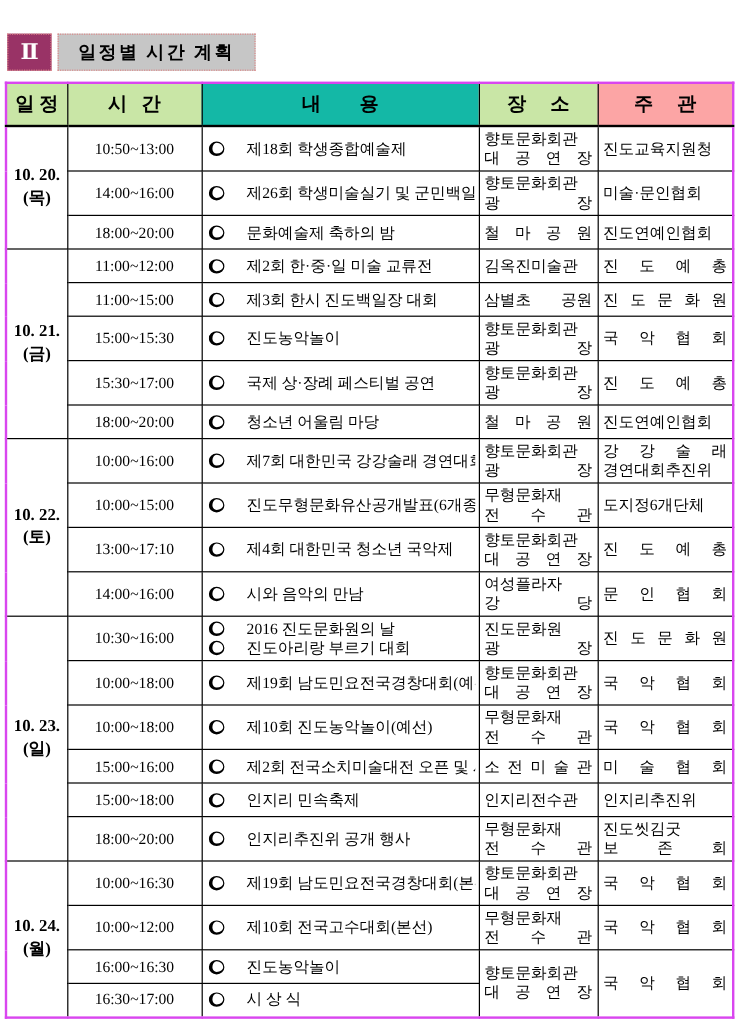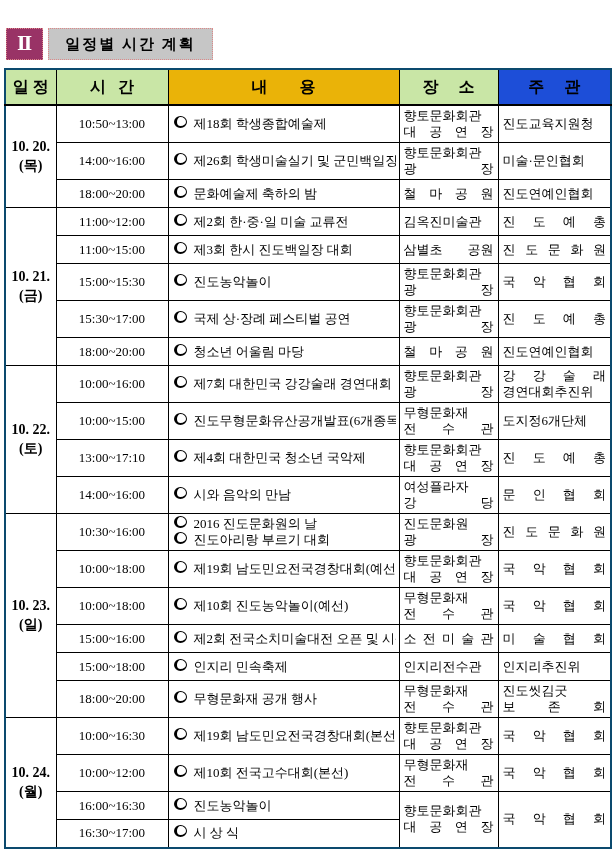--- a/index.html
+++ b/index.html
@@ -14,34 +14,34 @@
     padding:4px 10px;border:1px dotted #dd8888;display:flex;align-items:center;
   }
   .doc-title{
     background:#c6c6c6;color:#000;font-weight:bold;font-size:15px;letter-spacing:2px;
     padding:3px 16px;border:1px dotted #dd8888;display:flex;align-items:center;white-space:pre;
   }
   
   table.schedule{
     position:absolute;top:68px;left:4px;width:606px;
     border-collapse:collapse;table-layout:fixed;
-    border:2px solid #0c4a6e;
+    border:2px solid #d946ef;
   }
   .schedule th,.schedule td{border:1px solid #000;}
   .schedule thead th{
     background:#c9e6a6;font-size:16px;font-weight:bold;text-align:center;
     white-space:pre;height:34px;border-bottom:2px solid #000;padding:0;
   }
   .schedule tbody tr{height:28px;}
   .schedule td{padding:2px 3px;font-size:13px;line-height:16px;vertical-align:middle;}
   td.date-cell{text-align:center;font-weight:bold;font-size:14px;padding:2px 1px;}
   td.date-cell .date-day{margin-top:3px;}
   td.time-cell{text-align:center;white-space:nowrap;letter-spacing:0;padding:2px 1px;}
   td.event-cell{padding-left:5px;}
-  .content-line{display:flex;white-space:nowrap;overflow:hidden;}
+  .content-line{display:flex;align-items:center;white-space:nowrap;overflow:hidden;gap:12px;}
   .bullet{
     flex:0 0 auto;width:9px;height:9px;border-radius:50%;
     border:1.5px solid #000;border-left-width:3.5px;border-bottom-width:2.5px;
     margin-right:7px;
   }
   td.place-cell,td.host-cell{padding:2px 4px;}
   .dist-line{text-align:justify;text-align-last:justify;}
 </style>
 </head>
 <body>
@@ -58,23 +58,23 @@
       <col style="width:51px">
         <col style="width:112px">
         <col style="width:231px">
         <col style="width:99px">
         <col style="width:113px">
     </colgroup>
     <thead>
       <tr>
         <th style="background: rgb(201, 230, 166);">일 정</th>
         <th style="background: rgb(201, 230, 166); margin-top: 36px;">시   간</th>
-        <th style="background: #eab308; margin-left: 34px;">내        용</th>
+        <th style="background: #14b8a6; margin-left: 34px;">내        용</th>
         <th style="background: rgb(201, 230, 166);">장     소</th>
-        <th style="background: #1d4ed8;">주     관</th>
+        <th style="background: #fca5a5;">주     관</th>
       </tr>
     </thead>
     <tbody>
         <tr>
           <td class="date-cell" rowspan="3">
             <div>10. 20.</div>
             <div class="date-day">(목)</div>
           </td>
           <td class="time-cell">10:50~13:00</td>
           <td class="event-cell">
@@ -356,21 +356,21 @@
           </td>
           <td class="host-cell" rowspan="1">
             <div class="dist-line">인지리추진위</div>
           </td>
         </tr>
         <tr>
           <td class="time-cell">18:00~20:00</td>
           <td class="event-cell">
             <div class="content-line">
               <span class="bullet"></span>
-              <span>무형문화재 공개 행사</span>
+              <span>인지리추진위 공개 행사</span>
             </div>
           </td>
           <td class="place-cell" rowspan="1">
             <div class="dist-line">무형문화재</div>
             <div class="dist-line">전 수 관</div>
           </td>
           <td class="host-cell" rowspan="1">
             <div class="dist-line">진도씻김굿</div>
             <div class="dist-line">보 존 회</div>
           </td>

